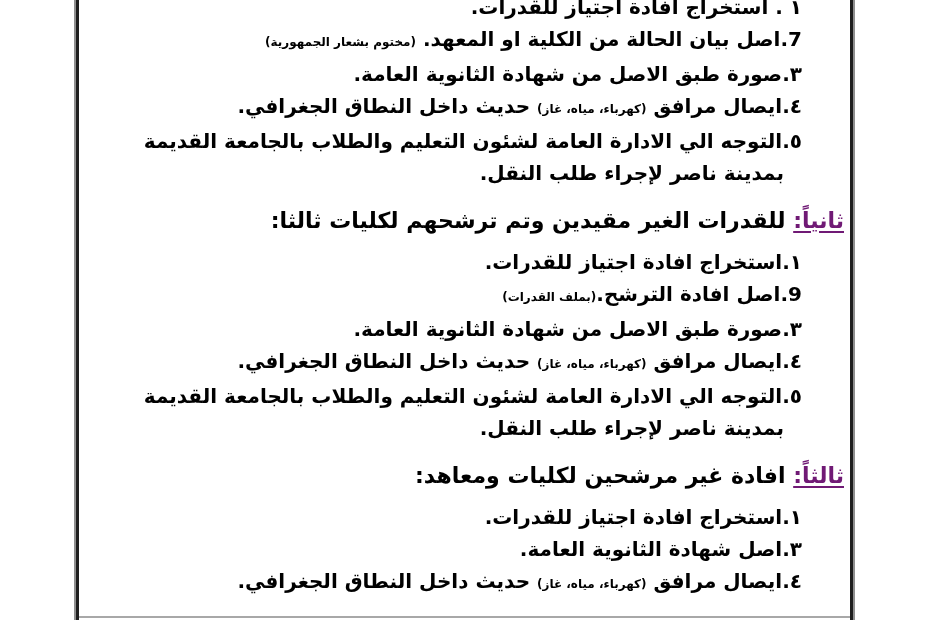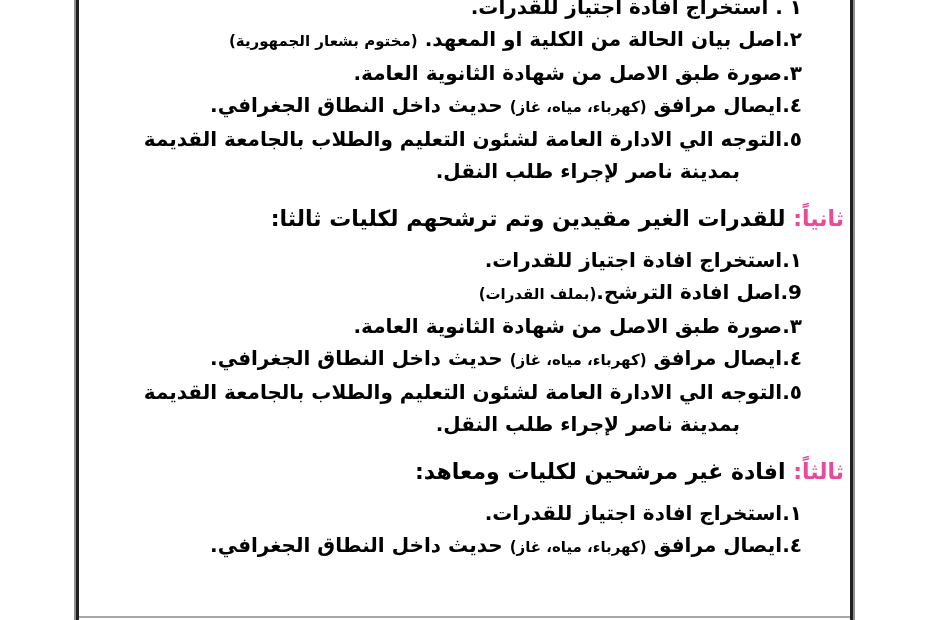--- a/index.html
+++ b/index.html
@@ -29,32 +29,33 @@
     color: #000000;
     font-weight: bold;
   }
 
   .line {
     font-size: 20px;
     line-height: 32px;
     padding-right: 48px;
     white-space: nowrap;
   }
-  .line .small { font-size: 15px; }
-  .cont { padding-right: 110px; }
+  .line .small { font-size: 12px; }
+  .cont { padding-right: 66px; }
 
   .heading {
     font-size: 22px;
     line-height: 36px;
     margin: 14px 0 7px 0;
     padding-right: 6px;
     white-space: nowrap;
   }
   .accent {
-    color: #ec4899;
+    color: #701a75;
+    text-decoration: underline;
     text-decoration-thickness: 2px;
     text-underline-offset: 3px;
   }
   .u {
     text-decoration-thickness: 2px;
     text-underline-offset: 4px;
   }
 
   .bottom-line {
     position: absolute;
@@ -64,38 +65,39 @@
   }
 </style>
 </head>
 <body>
 
 <div class="canvas">
   <div class="page-frame">
     <div class="content">
 
       <div class="line"><span>١ . استخراج افادة اجتياز للقدرات.</span></div>
-      <div class="line"><span>٢.اصل بيان الحالة من الكلية او المعهد. </span><span class="small">(مختوم بشعار الجمهورية)</span></div>
+      <div class="line"><span>7.اصل بيان الحالة من الكلية او المعهد. </span><span class="small">(مختوم بشعار الجمهورية)</span></div>
       <div class="line"><span>٣.صورة طبق الاصل من شهادة الثانوية العامة.</span></div>
       <div class="line"><span>٤.ايصال مرافق </span><span class="small">(كهرباء، مياه، غاز)</span><span> حديث داخل النطاق الجغرافي.</span></div>
       <div class="line"><span>٥.التوجه الي الادارة العامة لشئون التعليم والطلاب بالجامعة القديمة</span></div>
       <div class="line cont"><span>بمدينة ناصر لإجراء طلب النقل.</span></div>
 
       <div class="heading">
         <span class="accent">ثانياً:</span><span> للقدرات </span><span class="u">الغير مقيدين</span><span> وتم ترشحهم لكليات ثالثا:</span>
       </div>
       <div class="line"><span>١.استخراج افادة اجتياز للقدرات.</span></div>
       <div class="line"><span>9.اصل افادة الترشح.</span><span class="small">(بملف القدرات)</span></div>
       <div class="line"><span>٣.صورة طبق الاصل من شهادة الثانوية العامة.</span></div>
       <div class="line"><span>٤.ايصال مرافق </span><span class="small">(كهرباء، مياه، غاز)</span><span> حديث داخل النطاق الجغرافي.</span></div>
       <div class="line"><span>٥.التوجه الي الادارة العامة لشئون التعليم والطلاب بالجامعة القديمة</span></div>
       <div class="line cont"><span>بمدينة ناصر لإجراء طلب النقل.</span></div>
 
       <div class="heading">
         <span class="accent">ثالثاً:</span><span> افادة </span><span class="u">غير مرشحين</span><span> لكليات ومعاهد:</span>
       </div>
       <div class="line"><span>١.استخراج افادة اجتياز للقدرات.</span></div>
+      <div class="line"><span>٣.اصل شهادة الثانوية العامة.</span></div>
       <div class="line"><span>٤.ايصال مرافق </span><span class="small">(كهرباء، مياه، غاز)</span><span> حديث داخل النطاق الجغرافي.</span></div>
 
     </div>
   </div>
   <div class="bottom-line"></div>
 </div>
 
 </body></html>

